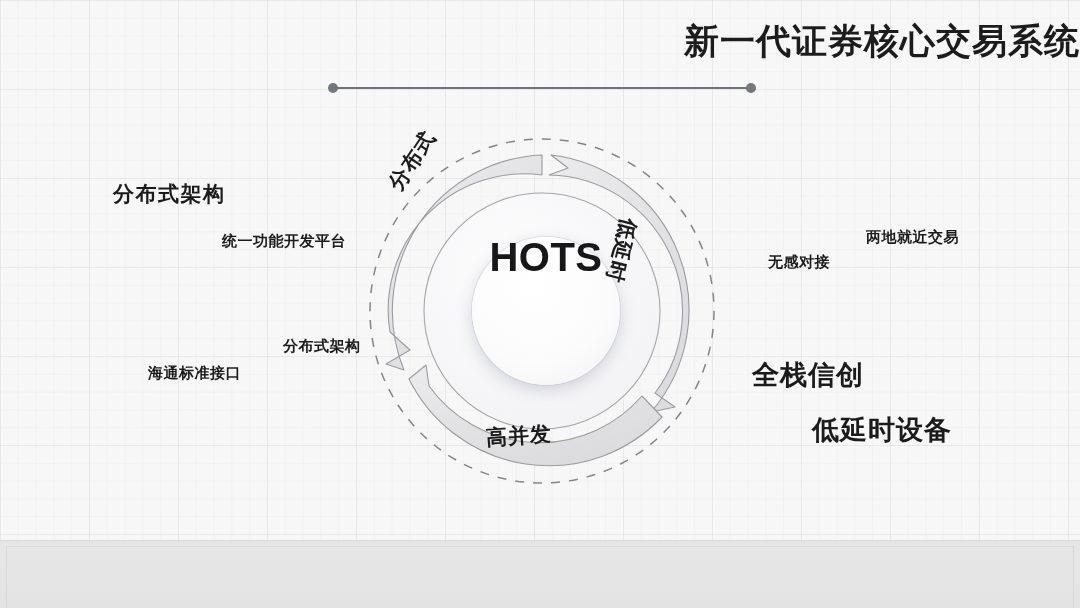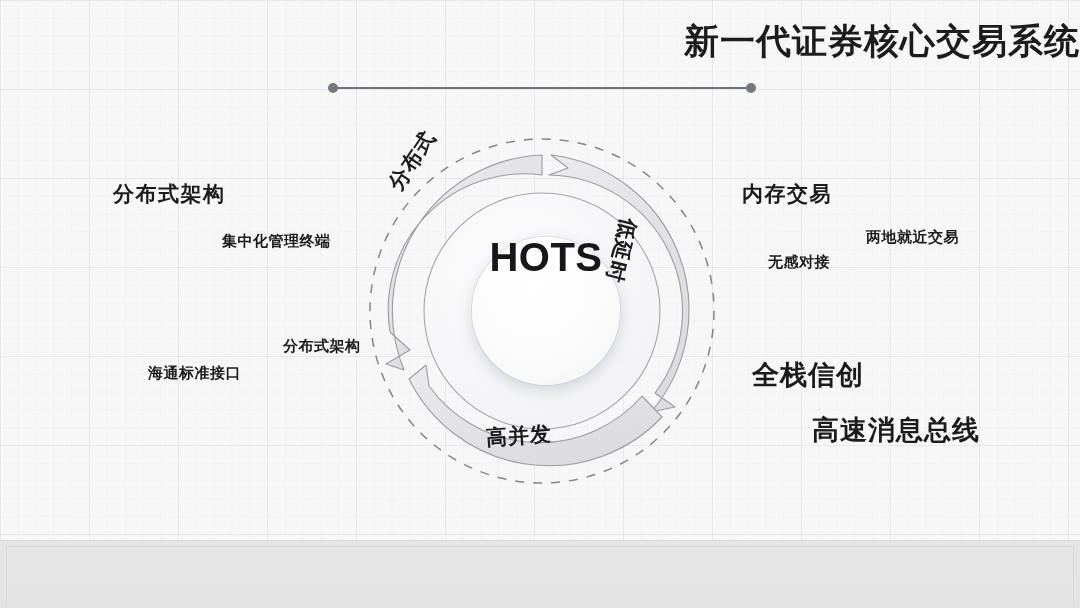--- a/index.html
+++ b/index.html
@@ -217,25 +217,24 @@
     <div class="hots-center">
       <span>HOTS</span>
     </div>
 
     <div class="arc-label lbl-top-left">分布式</div>
     <div class="arc-label lbl-right">低延时</div>
     <div class="arc-label lbl-bottom">高并发</div>
   </div>
 
   <div class="side-label big" style="left:113px; top:180px;">分布式架构</div>
-  <div class="side-label small" style="left:222px; top:232px;">集中化管理终端</div>
+  <div class="side-label small" style="left:222px; top:232px;">统一功能开发平台</div>
   <div class="side-label small" style="left:283px; top:337px;">分布式架构</div>
   <div class="side-label small" style="left:148px; top:364px;text-align:right;">海通标准接口</div>
 
-  <div class="side-label big" style="left:742px; top:180px;">内存交易</div>
   <div class="side-label small" style="left:866px; top:228px;">两地就近交易</div>
   <div class="side-label small" style="left:768px; top:253px;">无感对接</div>
   <div class="side-label mid" style="left:752px; top:357px;">全栈信创</div>
-  <div class="side-label mid" style="left:812px; top:412px;">高速消息总线</div>
+  <div class="side-label mid" style="left:812px; top:412px;">低延时设备</div>
 
   <div class="footer-bar"></div>
 
 </div>
 
 </body></html>

